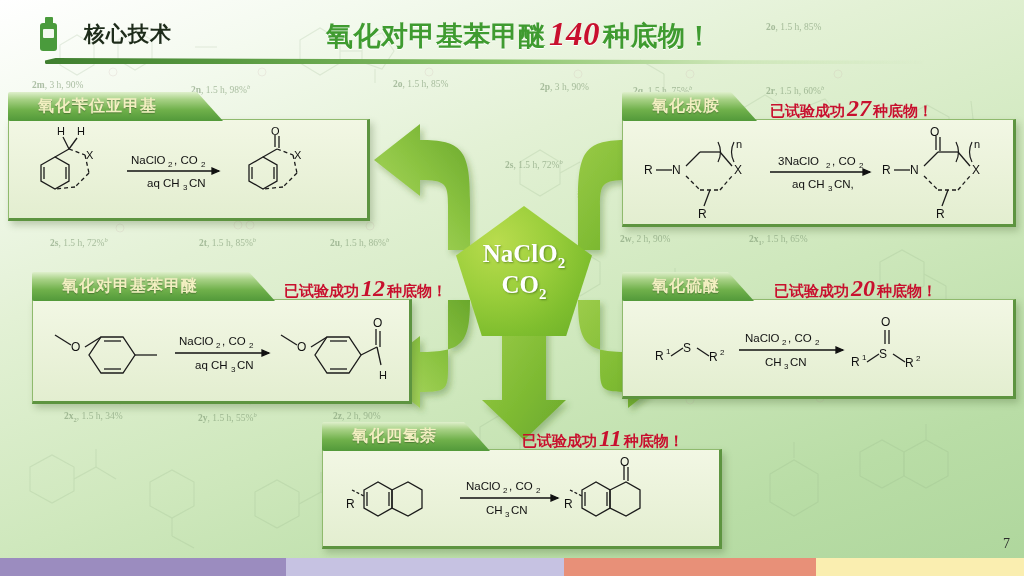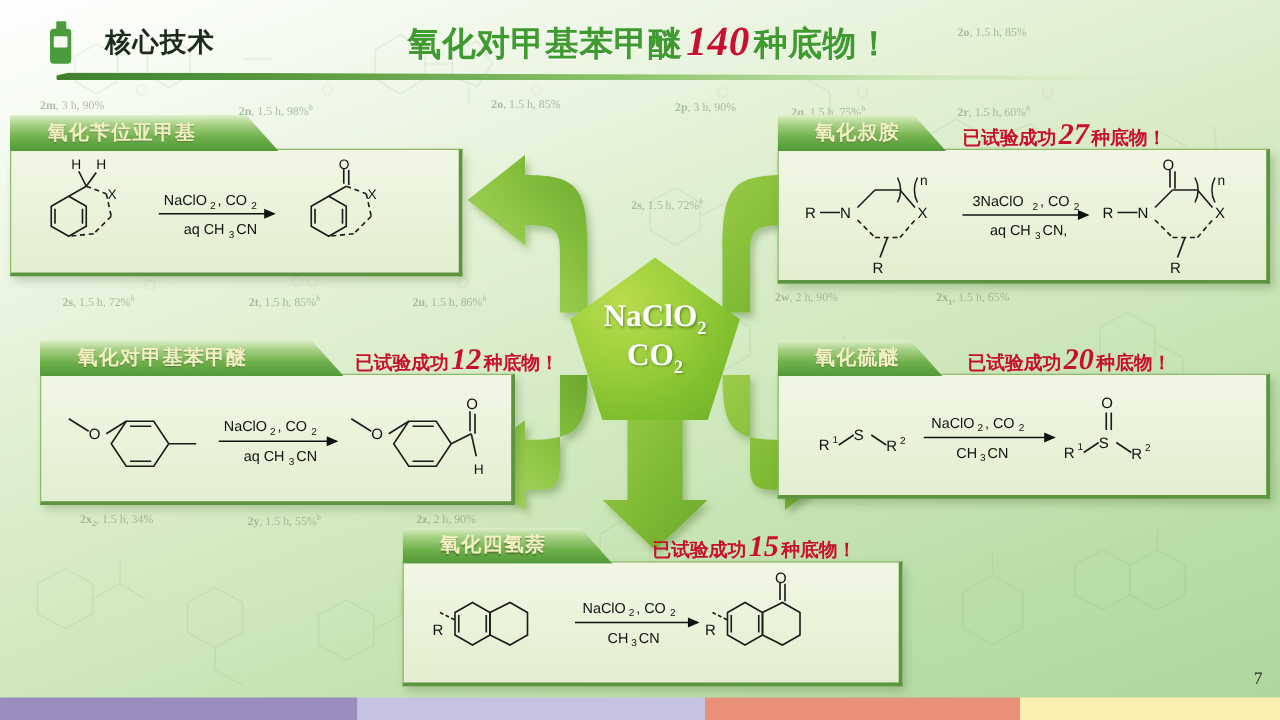--- a/index.html
+++ b/index.html
@@ -518,21 +518,21 @@
       <text x="263" y="57" font-size="8" fill="#111">2</text>
     </svg>
   </div>
 </div>
 
 <div class="panel" style="left:322px; top:422px; width:400px;">
   <div class="panel-banner" style="width:168px;">
     <span class="panel-banner-text">氧化四氢萘</span>
   </div>
   <div class="panel-caption" style="left:200px;">
-    <span>已试验成功</span><span class="n">15</span><span>种底物！</span>
+    <span>已试验成功</span><span class="n">11</span><span>种底物！</span>
   </div>
   <div class="panel-body" style="width:400px; height:100px;">
     <svg width="350" height="92" viewBox="0 0 350 92" class="chem">
       <g stroke="#1b1b1b" stroke-width="1.3" fill="none">
         <polygon points="18,38 32,30 46,38 46,56 32,64 18,56"></polygon>
         <line x1="21" y1="40" x2="21" y2="54"></line>
           <line x1="43" y1="40" x2="43" y2="54"></line>
         <polygon points="46,38 62,30 76,38 76,56 62,64 46,56"></polygon>
         <line x1="6" y1="38" x2="18" y2="44" stroke-dasharray="3 2"></line>
       </g>

